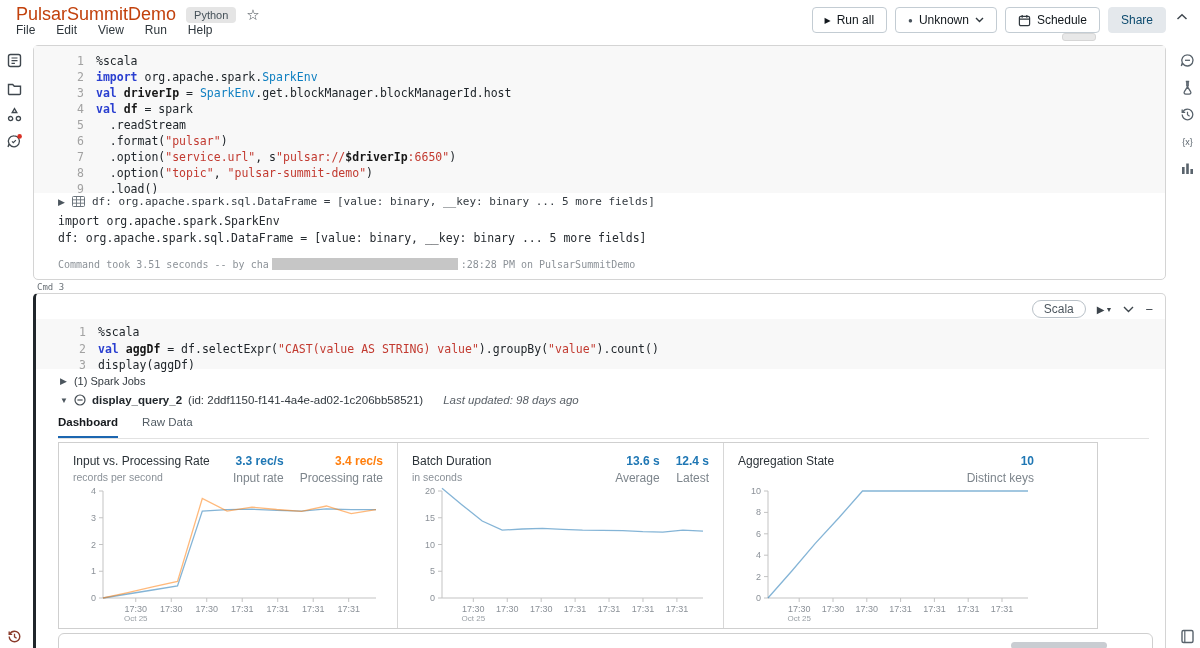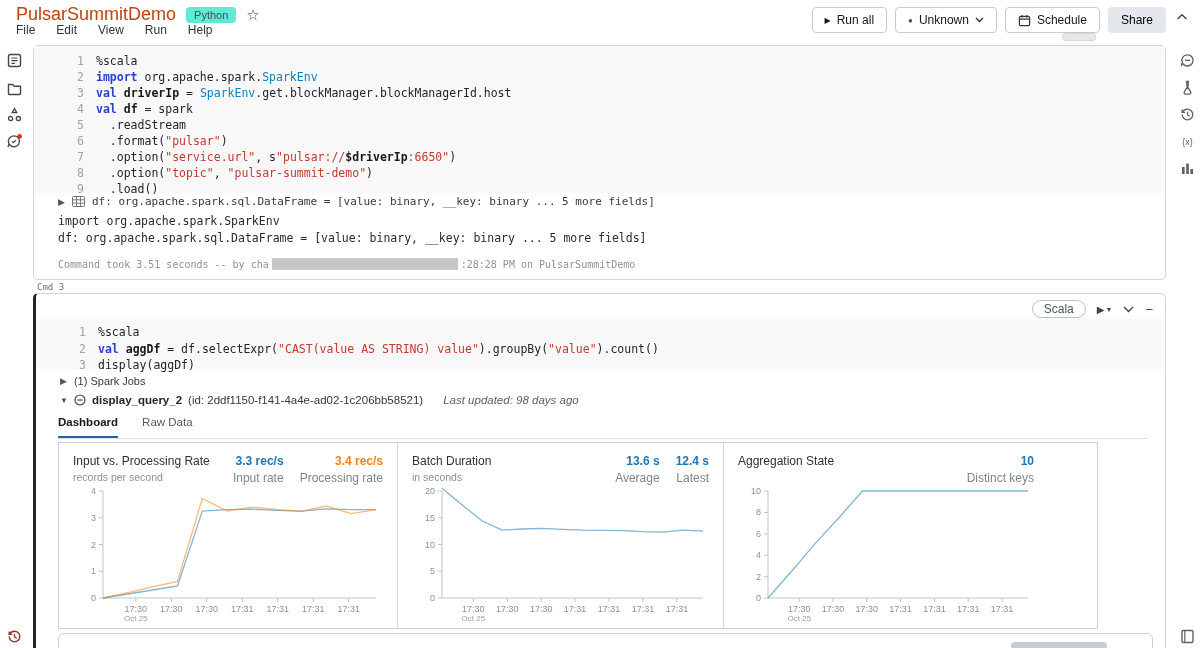--- a/index.html
+++ b/index.html
@@ -4,30 +4,30 @@
 <style>
   * { margin:0; padding:0; box-sizing:border-box; }
   html,body { width:1200px; height:648px; overflow:hidden; background:#fff;
     font-family:"Liberation Sans", sans-serif; color:#1b2227; }
   .mono { font-family:"DejaVu Sans Mono", monospace; }
 
   
   .topbar { position:absolute; left:0; top:0; width:1200px; height:40px; background:#fff; z-index:6; }
   .title-row { position:absolute; left:16px; top:4px; display:flex; align-items:center; gap:10px; }
   .nb-title { font-size:18px; font-weight:400; color:#c2410c; }
-  .lang-badge { background:#5eead4; color:#445058; font-size:11px; padding:2px 8px; border-radius:4px; }
+  .lang-badge { background:#e5e5e5; color:#445058; font-size:11px; padding:2px 8px; border-radius:4px; }
   .star { font-size:15px; color:#40484f; line-height:1; cursor:pointer; }
   .menu-row { position:absolute; left:16px; top:23px; display:flex; gap:21px; font-size:12px; color:#2e363c; }
   .menu-row span { cursor:pointer; }
   .actions { position:absolute; right:34px; top:7px; display:flex; gap:8px; align-items:center; }
   .btn { height:26px; display:flex; align-items:center; gap:6px; padding:0 12px; border:1px solid #c3ccd3;
     border-radius:4px; background:#fff; font-size:12px; color:#11171c; cursor:pointer; white-space:nowrap; }
   .btn .tri { font-size:8px; color:#11171c; }
   .btn .dot { font-size:8px; color:#49535c; }
-  .btn.share { background:#e4e8ec; border-color:#e4e8ec; color:#000000; }
+  .btn.share { background:#e4e8ec; border-color:#e4e8ec; color:#0c4a6e; }
   .chev-up { position:absolute; right:12px; top:13px; cursor:pointer; }
   .frag { position:absolute; left:1062px; top:33px; width:34px; height:8px; background:#e8e8e8;
     border:1px solid #d6d6d6; border-radius:3px; }
 
   
   .rail { position:absolute; top:40px; bottom:0; background:#fff; z-index:5; }
   .rail.left { left:0; width:28px; }
   .rail.right { right:0; width:24px; }
   .rail .ric { position:absolute; width:17px; height:17px; cursor:pointer; }
   .rail.left .ric { left:6px; }

